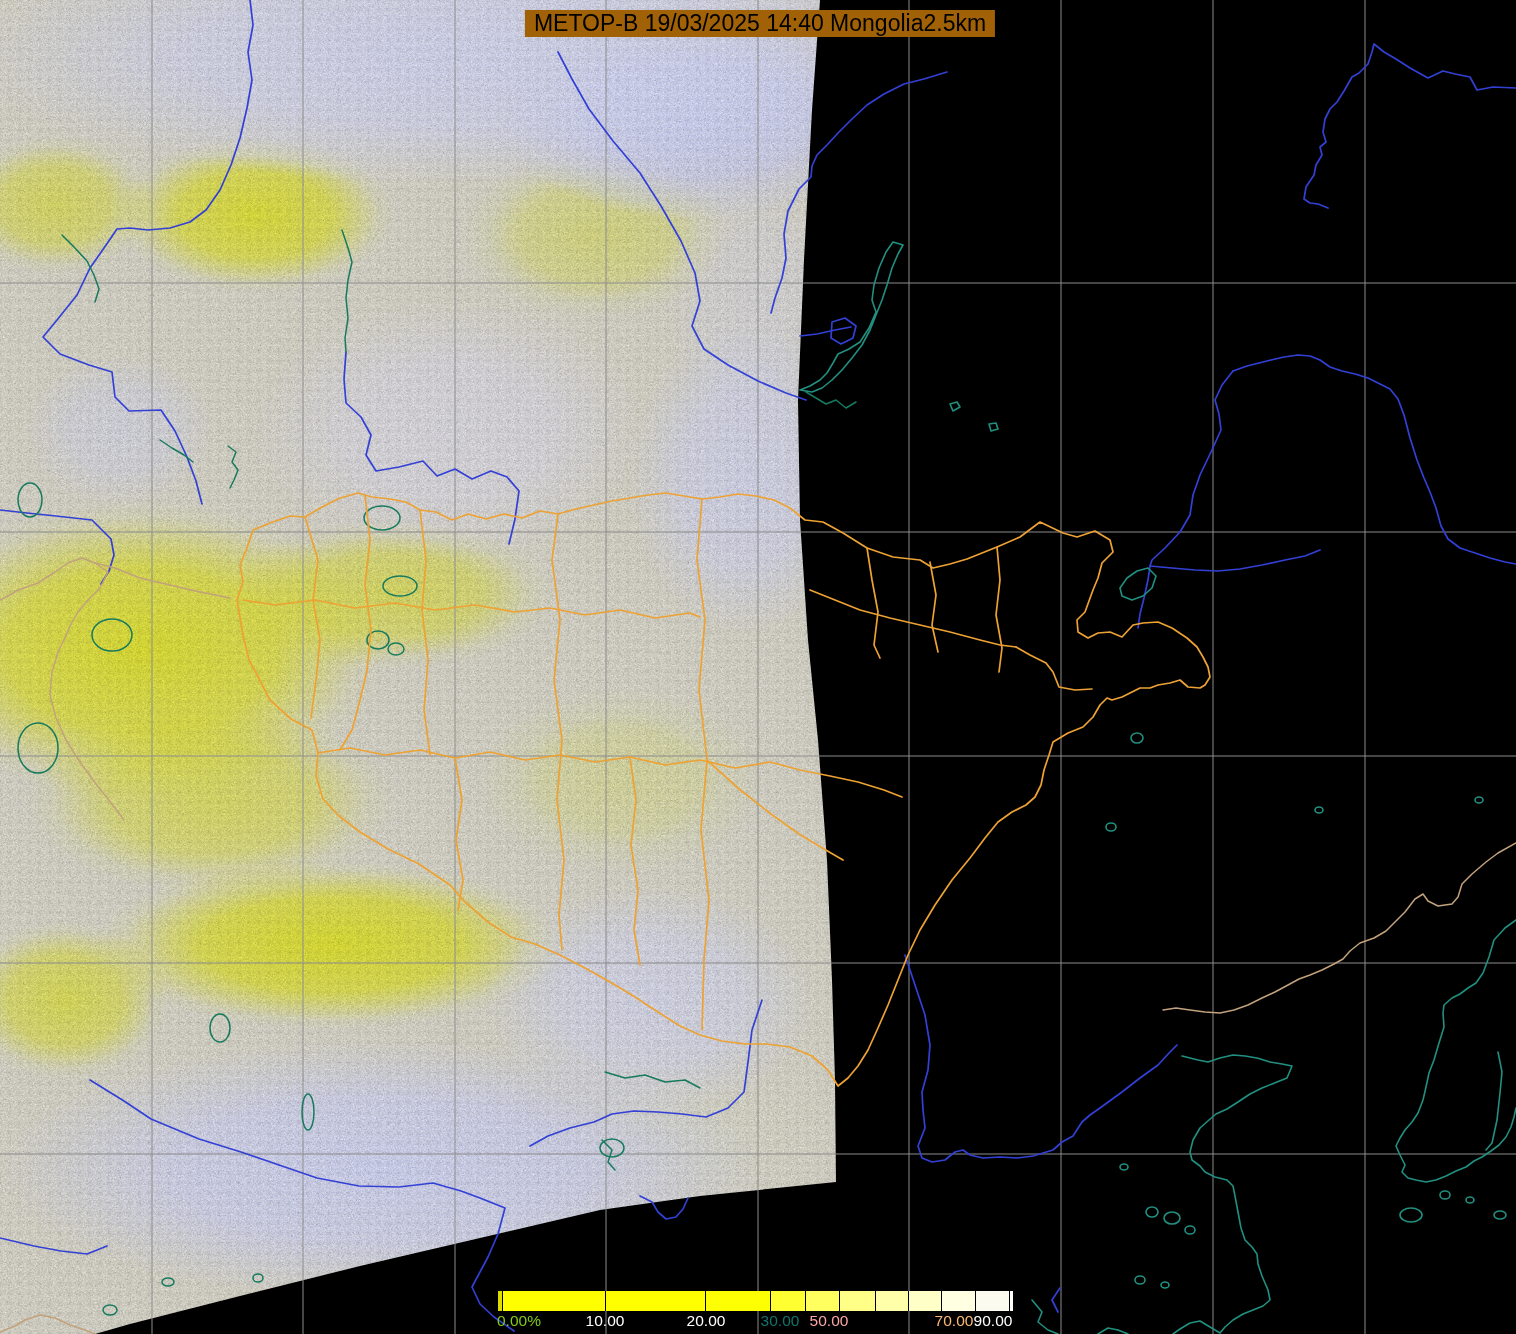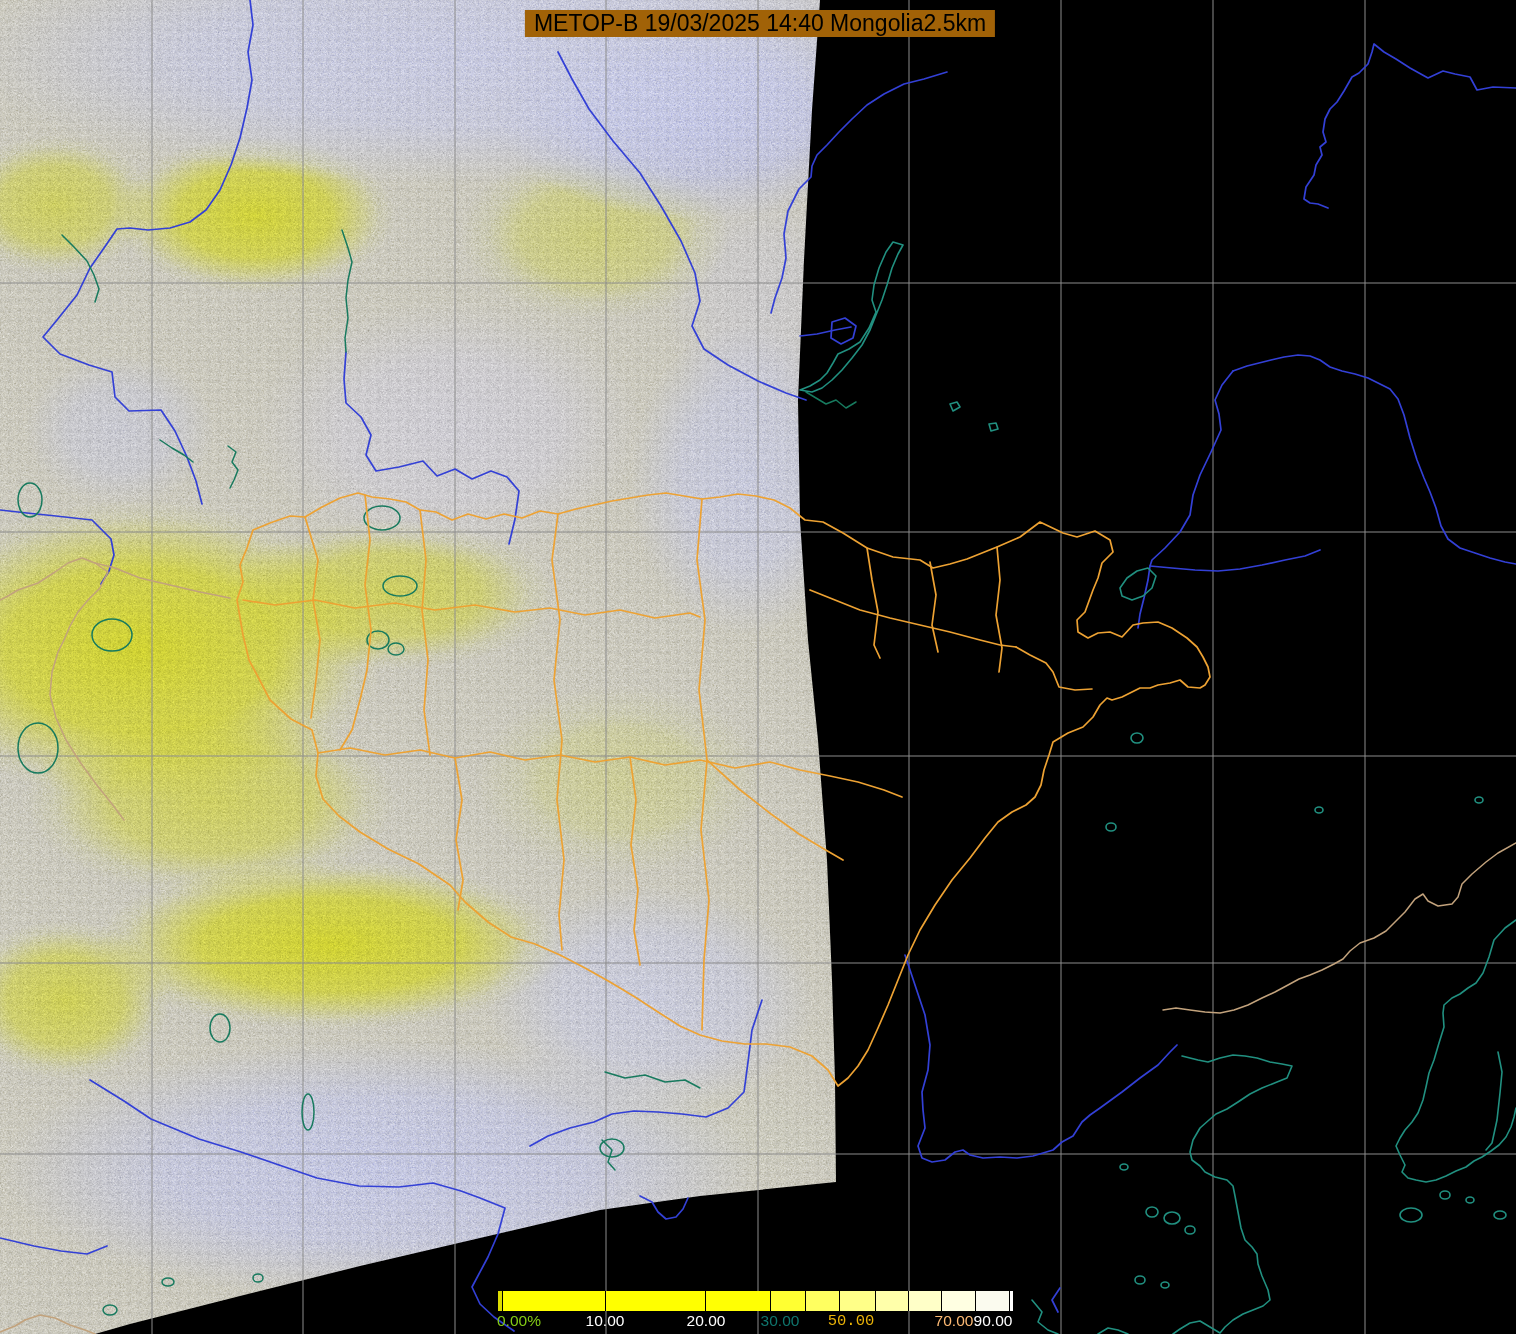--- a/index.html
+++ b/index.html
@@ -182,17 +182,17 @@
       <div class="cb-seg" style="left: 412px; width: 32px; background: rgb(255, 255, 200);"></div>
       <div class="cb-seg" style="left: 445px; width: 33px; background: rgb(255, 255, 226);"></div>
       <div class="cb-seg" style="left: 479px; width: 33px; background: rgb(251, 251, 239);"></div>
       <div class="cb-seg" style="left: 513px; width: 3px; background: rgb(255, 255, 255);"></div>
     </div>
   <div class="cb-labels" style="top: 22px; left: 0px;">
       <span class="cb-label" style="left: 0px; color: #84cc16;">0.00%</span>
       <span class="cb-label" style="left: 108px; transform: translateX(-50%); color: rgb(255, 255, 255);">10.00</span>
       <span class="cb-label" style="left: 209px; transform: translateX(-50%); color: rgb(255, 255, 255);">20.00</span>
       <span class="cb-label" style="left: 283px; transform: translateX(-50%); color: #0f766e;">30.00</span>
-      <span class="cb-label" style="left: 354px; transform: translateX(-50%); color: #eab308; font-family: Liberation Mono, monospace;">50.00</span>
+      <span class="cb-label" style="left: 332px; transform: translateX(-50%); color: #fca5a5;">50.00</span>
       <span class="cb-label" style="left: 425px; transform: translateX(-50%); color: #fdba74; margin-left: 32px;">70.00</span>
       <span class="cb-label" style="left: 496px; transform: translateX(-50%); color: rgb(255, 255, 255);">90.00</span>
     </div>
 </div>
 
 </body></html>

